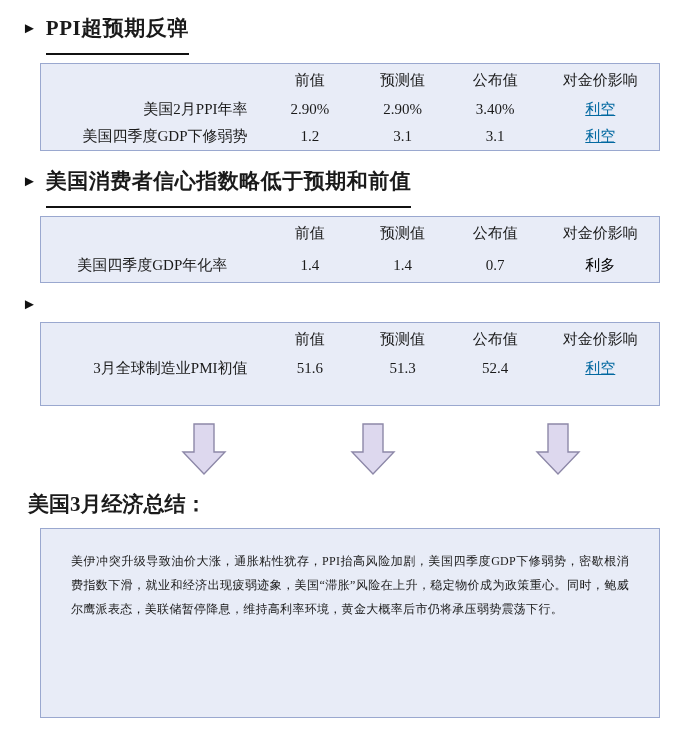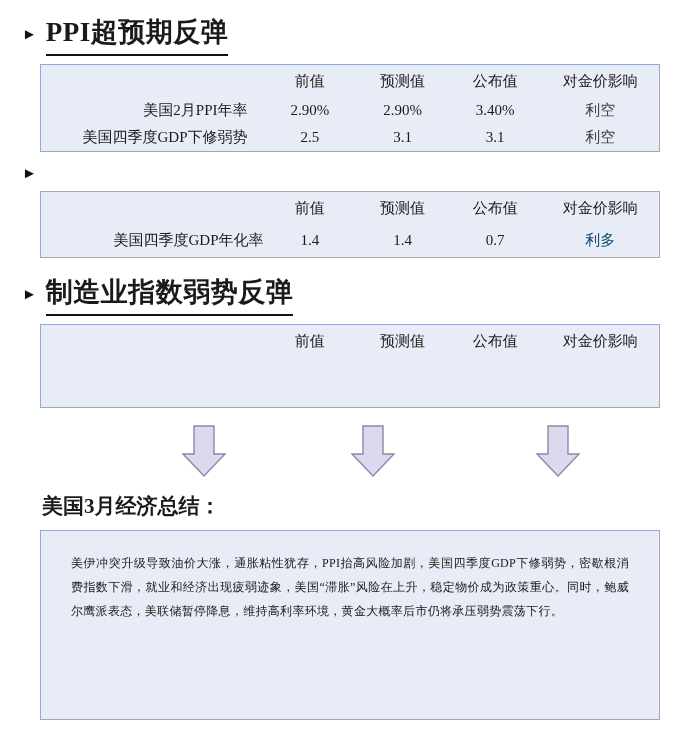--- a/index.html
+++ b/index.html
@@ -29,25 +29,25 @@
     gap: 9px;
     margin: 0 0 8px 4px;
   }
   .bullet-tri {
     color: #111;
     font-size: 15px;
     line-height: 1;
     transform: translateY(-2px);
   }
   .section-title {
-    font-size: 27px;
+    font-size: 21px;
     font-weight: bold;
     letter-spacing: 0.5px;
     border-bottom: 2px solid #111;
-    padding-bottom: 4px;
+    padding-bottom: 11px;
     white-space: nowrap;
   }
   
   .panel {
     background: #e8ecf7;
     border: 1px solid #9aa8cf;
     margin: 0 22px 16px 22px;
   }
   table.data {
     width: 100%;
@@ -69,44 +69,44 @@
   }
   table.data .rowlabel {
     text-align: right;
     padding-right: 16px;
     width: 36%;
   }
   .col-prev   { width: 15%; }
   .col-fore   { width: 15%; font-family: Liberation Mono, monospace; }
   .col-actual { width: 15%; font-family: Liberation Mono, monospace; }
   .col-impact { width: 19%; }
-  .impact-bear { color: #404040; }
-  .impact-bull { color: #0c4a6e; }
-  .panel.spaced table.data td { padding: 7px 0 7px 0; }
+  .impact-bear { color: #0369a1; text-decoration: underline; }
+  .impact-bull { color: #000000; }
+  .panel.spaced table.data td { padding: 7px 0 7px 0; text-align: center; }
   
   .arrow-row {
     position: relative;
     height: 62px;
     margin: 4px 0 0 0;
   }
   .arrow {
     position: absolute;
     top: 0;
     width: 46px;
     height: 54px;
   }
   .arrow svg { display: block; }
   .a1 { left: 163px; }
   .a2 { left: 332px; }
   .a3 { left: 517px; }
   
   .summary-title {
     font-size: 21px;
     font-weight: bold;
-    margin: 6px 0 10px 24px;
+    margin: 6px 0 10px 10px;
   }
   .summary-panel {
     margin: 0 22px 0 22px;
     background: #e8ecf7;
     border: 1px solid #9aa8cf;
     min-height: 190px;
     padding: 20px 30px 22px 30px;
     box-sizing: border-box;
   }
   .summary-text {
@@ -140,31 +140,32 @@
       <tbody>
         <tr>
           <td class="rowlabel">美国2月PPI年率</td>
           <td>2.90%</td>
           <td>2.90%</td>
           <td>3.40%</td>
           <td class="impact-bear">利空</td>
         </tr>
         <tr>
           <td class="rowlabel">美国四季度GDP下修弱势</td>
-          <td>2.5</td>
+          <td>1.2</td>
           <td>3.1</td>
           <td>3.1</td>
           <td class="impact-bear">利空</td>
         </tr>
       </tbody>
     </table>
   </div>
 
   <div class="section-heading">
     <span class="bullet-tri">►</span>
+    <span class="section-title">美国消费者信心指数略低于预期和前值</span>
   </div>
   <div class="panel spaced">
     <table class="data">
       <thead>
         <tr>
           <th class="rowlabel"></th>
           <th class="col-prev">前值</th>
           <th class="col-fore">预测值</th>
           <th class="col-actual">公布值</th>
           <th class="col-impact">对金价影响</th>
@@ -177,34 +178,40 @@
           <td>1.4</td>
           <td>0.7</td>
           <td class="impact-bull">利多</td>
         </tr>
       </tbody>
     </table>
   </div>
 
   <div class="section-heading">
     <span class="bullet-tri">►</span>
-    <span class="section-title">制造业指数弱势反弹</span>
   </div>
   <div class="panel" style="min-height:82px;">
     <table class="data">
       <thead>
         <tr>
           <th class="rowlabel"></th>
           <th class="col-prev">前值</th>
           <th class="col-fore">预测值</th>
           <th class="col-actual">公布值</th>
           <th class="col-impact">对金价影响</th>
         </tr>
       </thead>
       <tbody>
+        <tr>
+          <td class="rowlabel">3月全球制造业PMI初值</td>
+          <td>51.6</td>
+          <td>51.3</td>
+          <td>52.4</td>
+          <td class="impact-bear">利空</td>
+        </tr>
       </tbody>
     </table>
   </div>
 
   <div class="arrow-row">
     <div class="arrow a1">
       <svg width="46" height="54" viewBox="0 0 46 54">
         <polygon points="13,2 33,2 33,30 44,30 23,52 2,30 13,30" fill="#ddd8ee" stroke="#8d88a8" stroke-width="1.4"></polygon>
       </svg>
     </div>

